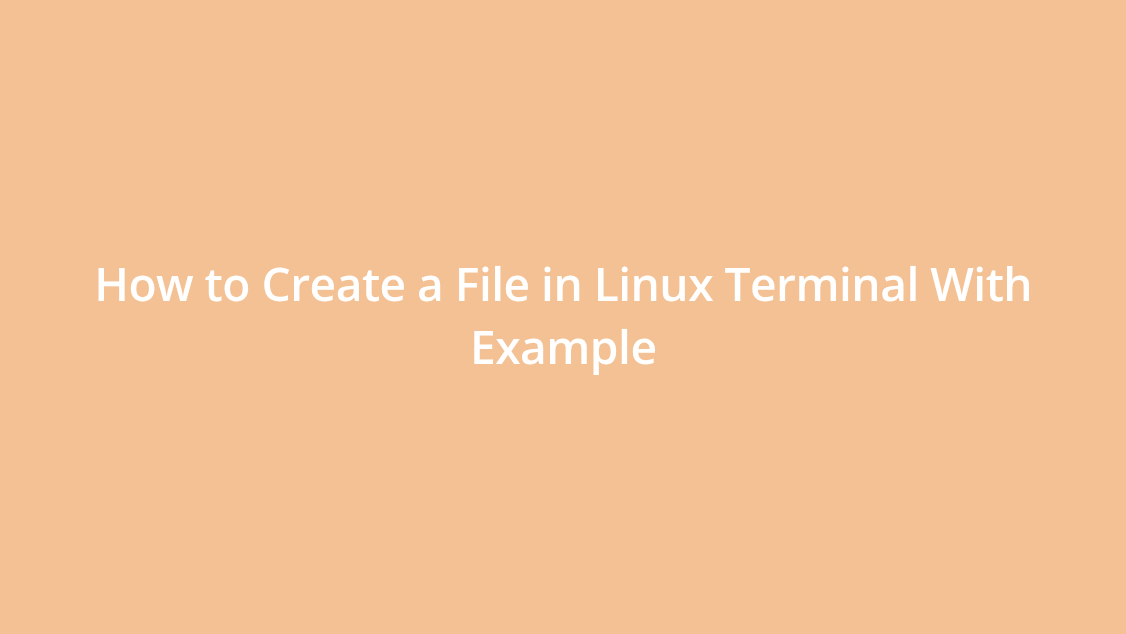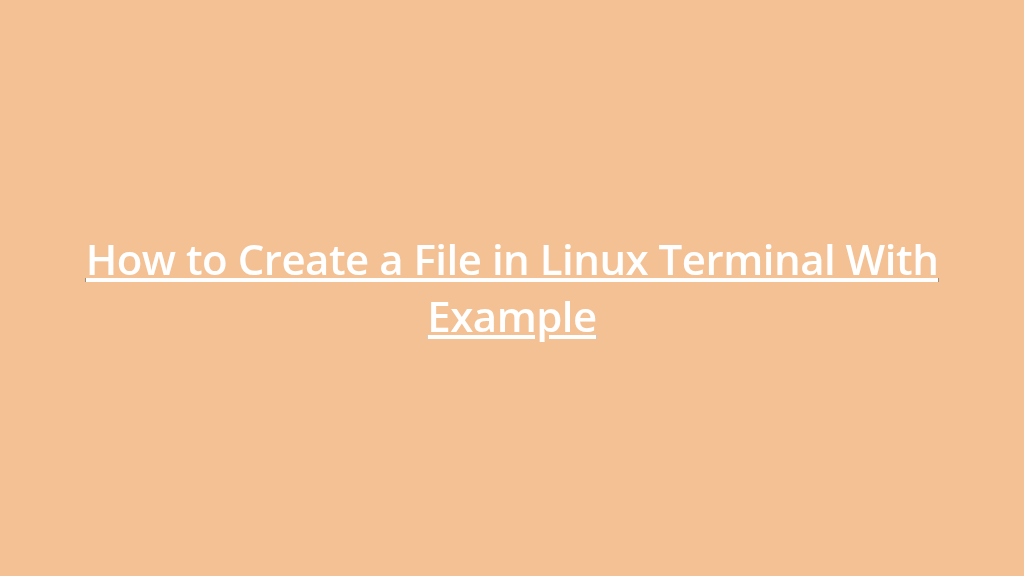--- a/index.html
+++ b/index.html
@@ -1,19 +1,18 @@
 <!DOCTYPE html>
 <html><head>
   <meta charset="utf-8">
   <style>
     * {
       margin: 0;
       padding: 0;
       box-sizing: border-box;
-      text-decoration: underline;
     }
     body {
       width: 1024px;
       height: 576px;
       background-color: #f3c193;
       display: flex;
       align-items: center;
       justify-content: center;
       font-family: -apple-system, BlinkMacSystemFont, "Segoe UI", "Open Sans", "Helvetica Neue", Arial, sans-serif;
     }

